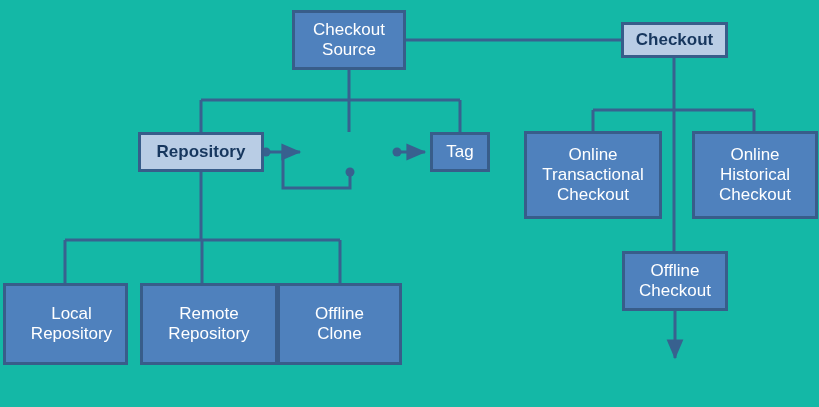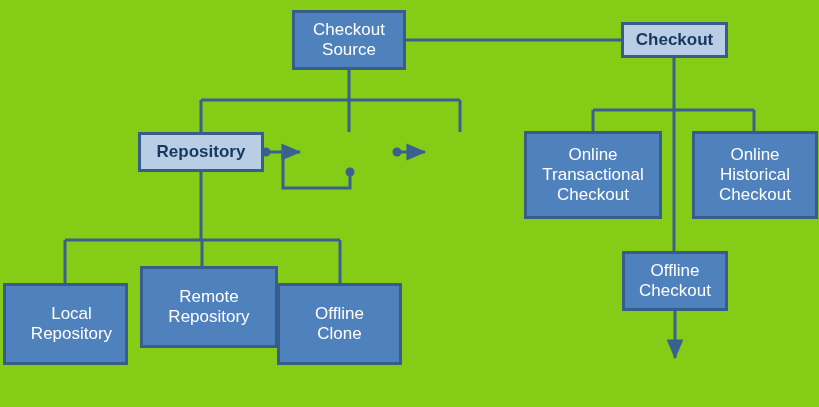--- a/index.html
+++ b/index.html
@@ -7,21 +7,21 @@
     padding: 0;
     background: #ffffff;
   }
   body {
     font-family: "Liberation Sans", sans-serif;
   }
   #diagram-canvas {
     position: relative;
     width: 819px;
     height: 407px;
-    background: #84cc16;
+    background: #14b8a6;
     overflow: hidden;
   }
   #connectors-layer {
     position: absolute;
     left: 0;
     top: 0;
     width: 819px;
     height: 407px;
   }
   .node {
@@ -108,20 +108,23 @@
 
   <div class="node node-light" style="left:621px; top:22px; width:107px; height:36px;">
     <span class="node-label">Checkout</span>
   </div>
 
   <div class="node node-light" style="left:138px; top:132px; width:126px; height:40px;">
     <span class="node-label">Repository</span>
   </div>
 
 
+  <div class="node node-dark" style="left:430px; top:132px; width:60px; height:40px;">
+    <span class="node-label">Tag</span>
+  </div>
 
   <div class="node node-dark" style="left:524px; top:131px; width:138px; height:88px;">
     <span class="node-label">Online
 Transactional
 Checkout</span>
   </div>
 
   <div class="node node-dark" style="left:692px; top:131px; width:126px; height:88px;">
     <span class="node-label">Online
 Historical
@@ -132,21 +135,21 @@
     <span class="node-label">Offline
 Checkout</span>
   </div>
 
 
   <div class="node node-dark" style="left:3px; top:283px; width:125px; height:82px;padding-left:12px;">
     <span class="node-label">Local
 Repository</span>
   </div>
 
-  <div class="node node-dark" style="left:140px; top:266px; width:138px; height:82px;">
+  <div class="node node-dark" style="left:140px; top:283px; width:138px; height:82px;">
     <span class="node-label">Remote
 Repository</span>
   </div>
 
   <div class="node node-dark" style="left:277px; top:283px; width:125px; height:82px;">
     <span class="node-label">Offline
 Clone</span>
   </div>
 
 </div>

